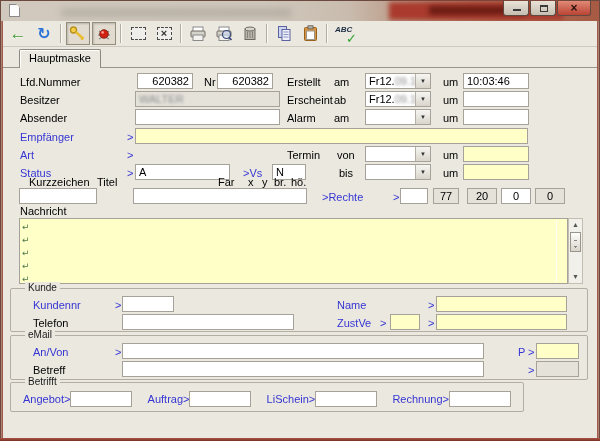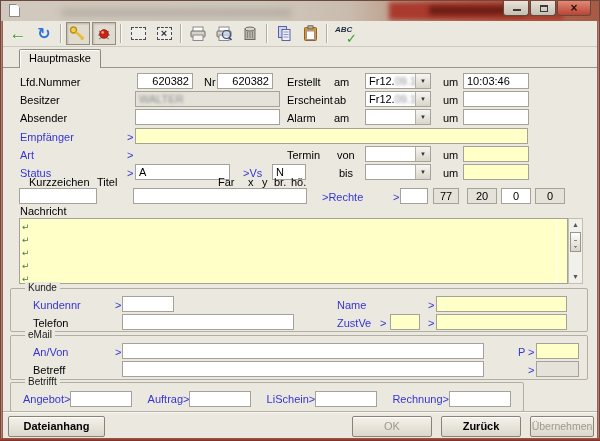--- a/index.html
+++ b/index.html
@@ -377,23 +377,17 @@
           </span>
           <span class="bet-item">
             <span class="lblb" style="position:static">Rechnung</span>
             <span class="lblb" style="position:static">&gt;</span>
             <span class="bet-fld"></span>
           </span>
         </div>
       </div>
     </div>
 
-    <div class="footer">
-      <span class="btn" style="left:5px;width:97px">Dateianhang</span>
-      <span class="btn disabled" style="left:349px;width:80px">OK</span>
-      <span class="btn" style="left:438px;width:80px">Zurück</span>
-      <span class="btn disabled" style="left:527px;width:64px;font-size:10.5px">Übernehmen</span>
-    </div>
 
   </div>
 
   <div class="frame-bottom"></div>
 </div>
 
 </body></html>

